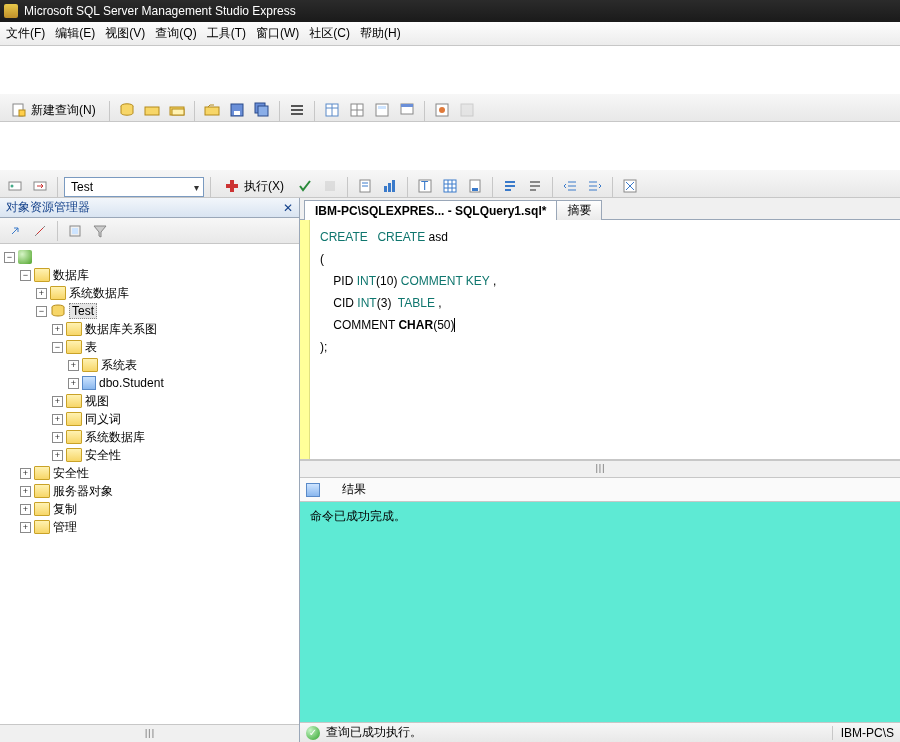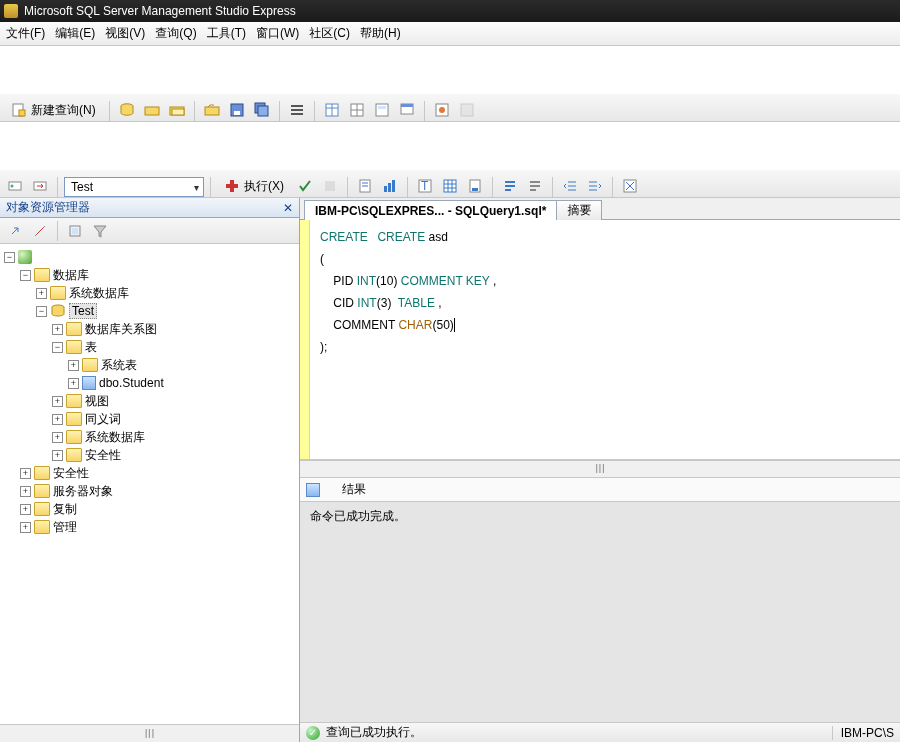--- a/index.html
+++ b/index.html
@@ -29,26 +29,26 @@
   .tableicn { width:14px;height:14px; background:linear-gradient(#cde4ff,#8ab7ee); border:1px solid #5a8ac8;}
   .sel { background:#e5e5e5; border:1px dotted #888; padding:0 2px;}
   .content { flex:1; display:flex; flex-direction:column; min-width:0;}
   .tabs { height:22px; display:flex; align-items:flex-end; background:#f0f0f0; border-bottom:1px solid #9aa7b8; padding-left:4px; gap:0;}
   .tab { background:linear-gradient(#fefefe,#eaeaea); border:1px solid #9aa7b8; border-bottom:none; height:20px; display:inline-flex; align-items:center; padding:0 10px; font-size:11px; position:relative; top:1px; margin-right:-1px;}
   .tab.active { background:#fff; font-weight:bold; z-index:1;}
   .editor { flex:1; display:flex; min-height:0; overflow:auto; background:#fff; border-bottom:1px solid #c7c7c7;}
   .gutter { width:10px; background:#ffff99; border-right:1px solid #e0e080;}
   .code { padding:6px 10px; font-family: Consolas, "Courier New", monospace; font-size:16px; line-height:22px; white-space:pre; }
   .kw { color:#0f766e;margin-top:8px; }
-  .fn { color:#a16207; }
+  .fn { color:#000000;font-weight:bold; }
   .num { color:#000; }
   .hscroll { height:18px; background:#f0f0f0; border-top:1px solid #c7c7c7; border-bottom:1px solid #c7c7c7; display:flex; align-items:center; justify-content:center; color:#999; font-size:11px;}
   .reshdr { height:24px; display:flex; align-items:center; gap:22px; padding:0 6px; background:#fafafa; border-bottom:1px solid #c7c7c7;}
   .reshdr .ric { width:14px;height:14px; background:linear-gradient(#cde4ff,#8ab7ee); border:1px solid #5a8ac8;}
-  .respane { height:220px; background:#e5e5e5; padding:6px 10px; overflow:auto; font-size:12px;}
+  .respane { height:220px; background:#5eead4; padding:6px 10px; overflow:auto; font-size:12px;}
   .status { height:20px; background:linear-gradient(#f7f7f7,#e8e8e8); border-top:1px solid #c7c7c7; display:flex; align-items:center; padding:0 6px; gap:6px; font-size:12px;}
   .status .ok { width:14px; height:14px; border-radius:50%; background:radial-gradient(circle at 30% 30%, #c6f5c6, #2fa32a); display:inline-flex; align-items:center; justify-content:center; color:#fff; font-size:10px;}
   .status .right { margin-left:auto; border-left:1px solid #c7c7c7; padding-left:8px;}
   .sbhscroll { height:18px; background:#f0f0f0; border-top:1px solid #c7c7c7; display:flex; align-items:center; justify-content:center; color:#999; font-size:11px;}
   svg { display:block; }
 </style>
 </head>
 <body>
 
 <div class="titlebar">

